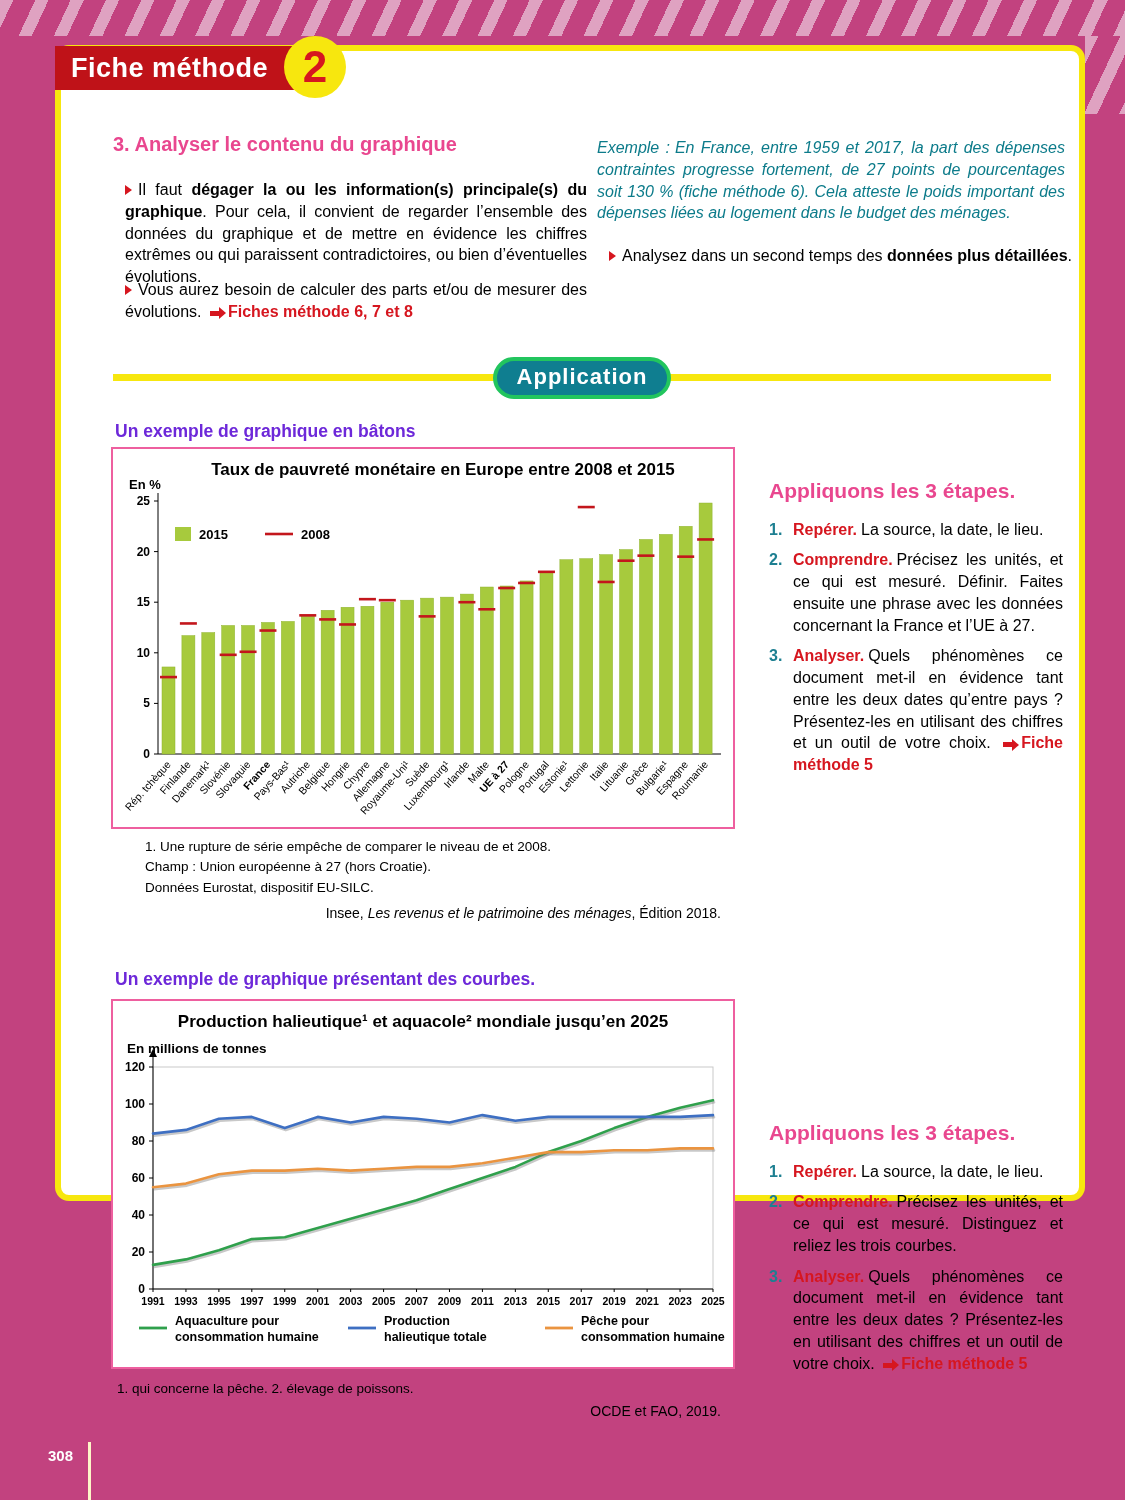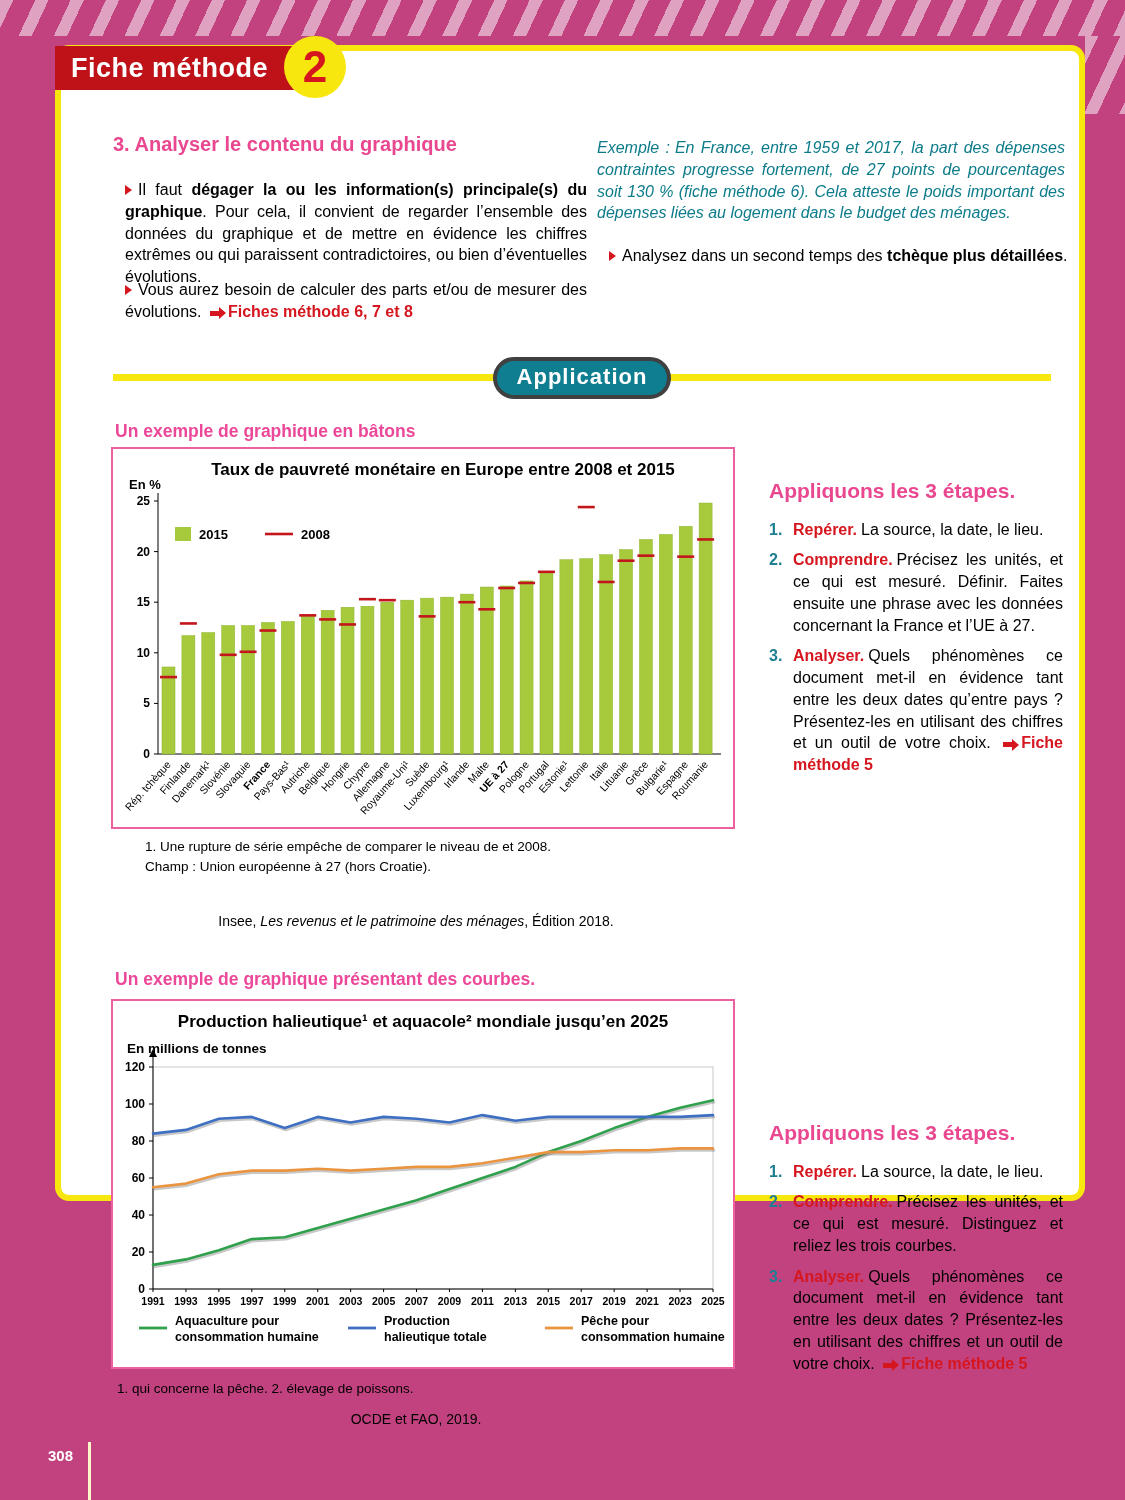--- a/index.html
+++ b/index.html
@@ -29,44 +29,44 @@
        font-size:16px;line-height:1.36;text-align:justify;}
   .ex-label{font-style:italic;font-weight:normal;margin-right:5px;}
   .ex-text{font-style:italic;}
   .arrow-icon{display:inline-block;position:relative;width:9px;height:5px;background:#d6161f;margin:0 9px 1px 4px;}
   .arrow-icon::after{content:"";position:absolute;left:9px;top:-3.5px;border-left:7px solid #d6161f;
        border-top:6px solid transparent;border-bottom:6px solid transparent;}
   .red-link{color:#d6161f;font-weight:bold;}
 
   .yellow-rule{position:absolute;left:52px;top:323px;width:938px;height:7px;background:#f7e70e;}
   .app-badge{position:absolute;left:432px;top:306px;width:178px;height:42px;background:#0f7e90;
-       border:4px solid #404040;border-radius:22px;box-sizing:border-box;color:#fff;
+       border:4px solid #22c55e;border-radius:22px;box-sizing:border-box;color:#fff;
        font-size:22px;font-weight:bold;text-align:center;line-height:32px;letter-spacing:1px;z-index:2;}
 
-  .sub-heading{position:absolute;margin:0;font-size:17.5px;font-weight:bold;color:#ec4899;}
+  .sub-heading{position:absolute;margin:0;font-size:17.5px;font-weight:bold;color:#6d28d9;}
   #bar-heading{left:54px;top:370px;}
   #curve-heading{left:54px;top:918px;}
 
   .chart-box{position:absolute;background:#fff;border:2px solid #ee5f9f;box-sizing:border-box;}
   #bar-box{left:50px;top:396px;width:624px;height:382px;}
   #curve-box{left:50px;top:948px;width:624px;height:370px;}
   .chart-box svg{display:block;width:100%;height:100%;}
   svg text{font-family:"Liberation Sans","DejaVu Sans",sans-serif;}
   .shadowed{filter:drop-shadow(1px 2px 0.5px rgba(110,110,110,.38));}
 
   .sidebar{position:absolute;width:294px;font-size:16px;line-height:1.36;}
   #sidebar1{left:708px;top:426px;}
   #sidebar2{left:708px;top:1068px;}
   .sb-title{margin:0 0 13px 0;color:#e9478f;font-size:21px;font-weight:bold;}
   .step{display:flex;margin-bottom:9px;text-align:justify;}
   .step-num{color:#1d7f91;font-weight:bold;flex:0 0 24px;}
   .lead{color:#d6161f;font-weight:bold;margin-right:4px;}
 
   .notes{position:absolute;left:52px;top:786px;font-size:13.5px;line-height:1.5;margin-left:32px;}
-  .source{position:absolute;width:624px;font-size:14px;text-align:center;box-sizing:border-box;padding-right:14px;margin-top:8px;}
+  .source{position:absolute;width:624px;font-size:14px;text-align:right;box-sizing:border-box;padding-right:14px;}
   #source1{left:50px;top:854px;}
   #source2{left:50px;top:1352px;}
   .note2{position:absolute;left:56px;top:1330px;font-size:13.5px;}
 
   .page-num{position:absolute;left:48px;top:1447px;color:#fff;font-weight:bold;font-size:15px;}
   .page-num-bar{position:absolute;left:88px;top:1442px;width:3px;height:58px;background:#fdf6c8;}
 </style>
 </head>
 <body>
 
@@ -84,21 +84,21 @@
 
     <p class="para" id="p2">
       <span class="tri"></span><span>Vous aurez besoin de calculer des parts et/ou de mesurer des évolutions. </span><span class="arrow-icon"></span><span class="red-link">Fiches méthode 6, 7 et 8</span>
     </p>
 
     <div class="example">
       <b class="ex-label">Exemple :</b><span class="ex-text">En France, entre 1959 et 2017, la part des dépenses contraintes progresse fortement, de 27 points de pourcentages soit 130 % (fiche méthode 6). Cela atteste le poids important des dépenses liées au logement dans le budget des ménages.</span>
     </div>
 
     <p class="para" id="p3">
-      <span class="tri"></span><span>Analysez dans un second temps des </span><b>tchèque plus détaillées</b><span>.</span>
+      <span class="tri"></span><span>Analysez dans un second temps des </span><b>données plus détaillées</b><span>.</span>
     </p>
 
     <div class="yellow-rule"></div>
     <div class="app-badge">Application</div>
 
     <h3 class="sub-heading" id="bar-heading">Un exemple de graphique en bâtons</h3>
 
     <div class="chart-box" id="bar-box">
       <svg id="bar-svg" viewBox="0 0 620 378">
           <text x="330" y="26" text-anchor="middle" font-size="17" font-weight="bold">Taux de pauvreté monétaire en Europe entre 2008 et 2015</text>
@@ -220,20 +220,21 @@
       </div>
       <div class="step">
         <span class="step-num">3.</span>
         <span class="step-body"><b class="lead">Analyser.</b><span>Quels phénomènes ce document met-il en évidence tant entre les deux dates qu’entre pays ? Présentez-les en utilisant des chiffres et un outil de votre choix.</span> <span class="arrow-icon"></span><span class="red-link">Fiche méthode 5</span></span>
       </div>
     </aside>
 
     <div class="notes">
       <div>1. Une rupture de série empêche de comparer le niveau de et 2008.</div>
       <div>Champ : Union européenne à 27 (hors Croatie).</div>
+      <div>Données Eurostat, dispositif EU-SILC.</div>
     </div>
     <div class="source" id="source1">
       <span>Insee, </span><i>Les revenus et le patrimoine des ménages</i><span>, Édition 2018.</span>
     </div>
 
     <h3 class="sub-heading" id="curve-heading">Un exemple de graphique présentant des courbes.</h3>
 
     <div class="chart-box" id="curve-box">
       <svg id="line-svg" viewBox="0 0 620 366">
           <text x="310" y="26" text-anchor="middle" font-size="17" font-weight="bold">Production halieutique¹ et aquacole² mondiale jusqu’en 2025</text>

